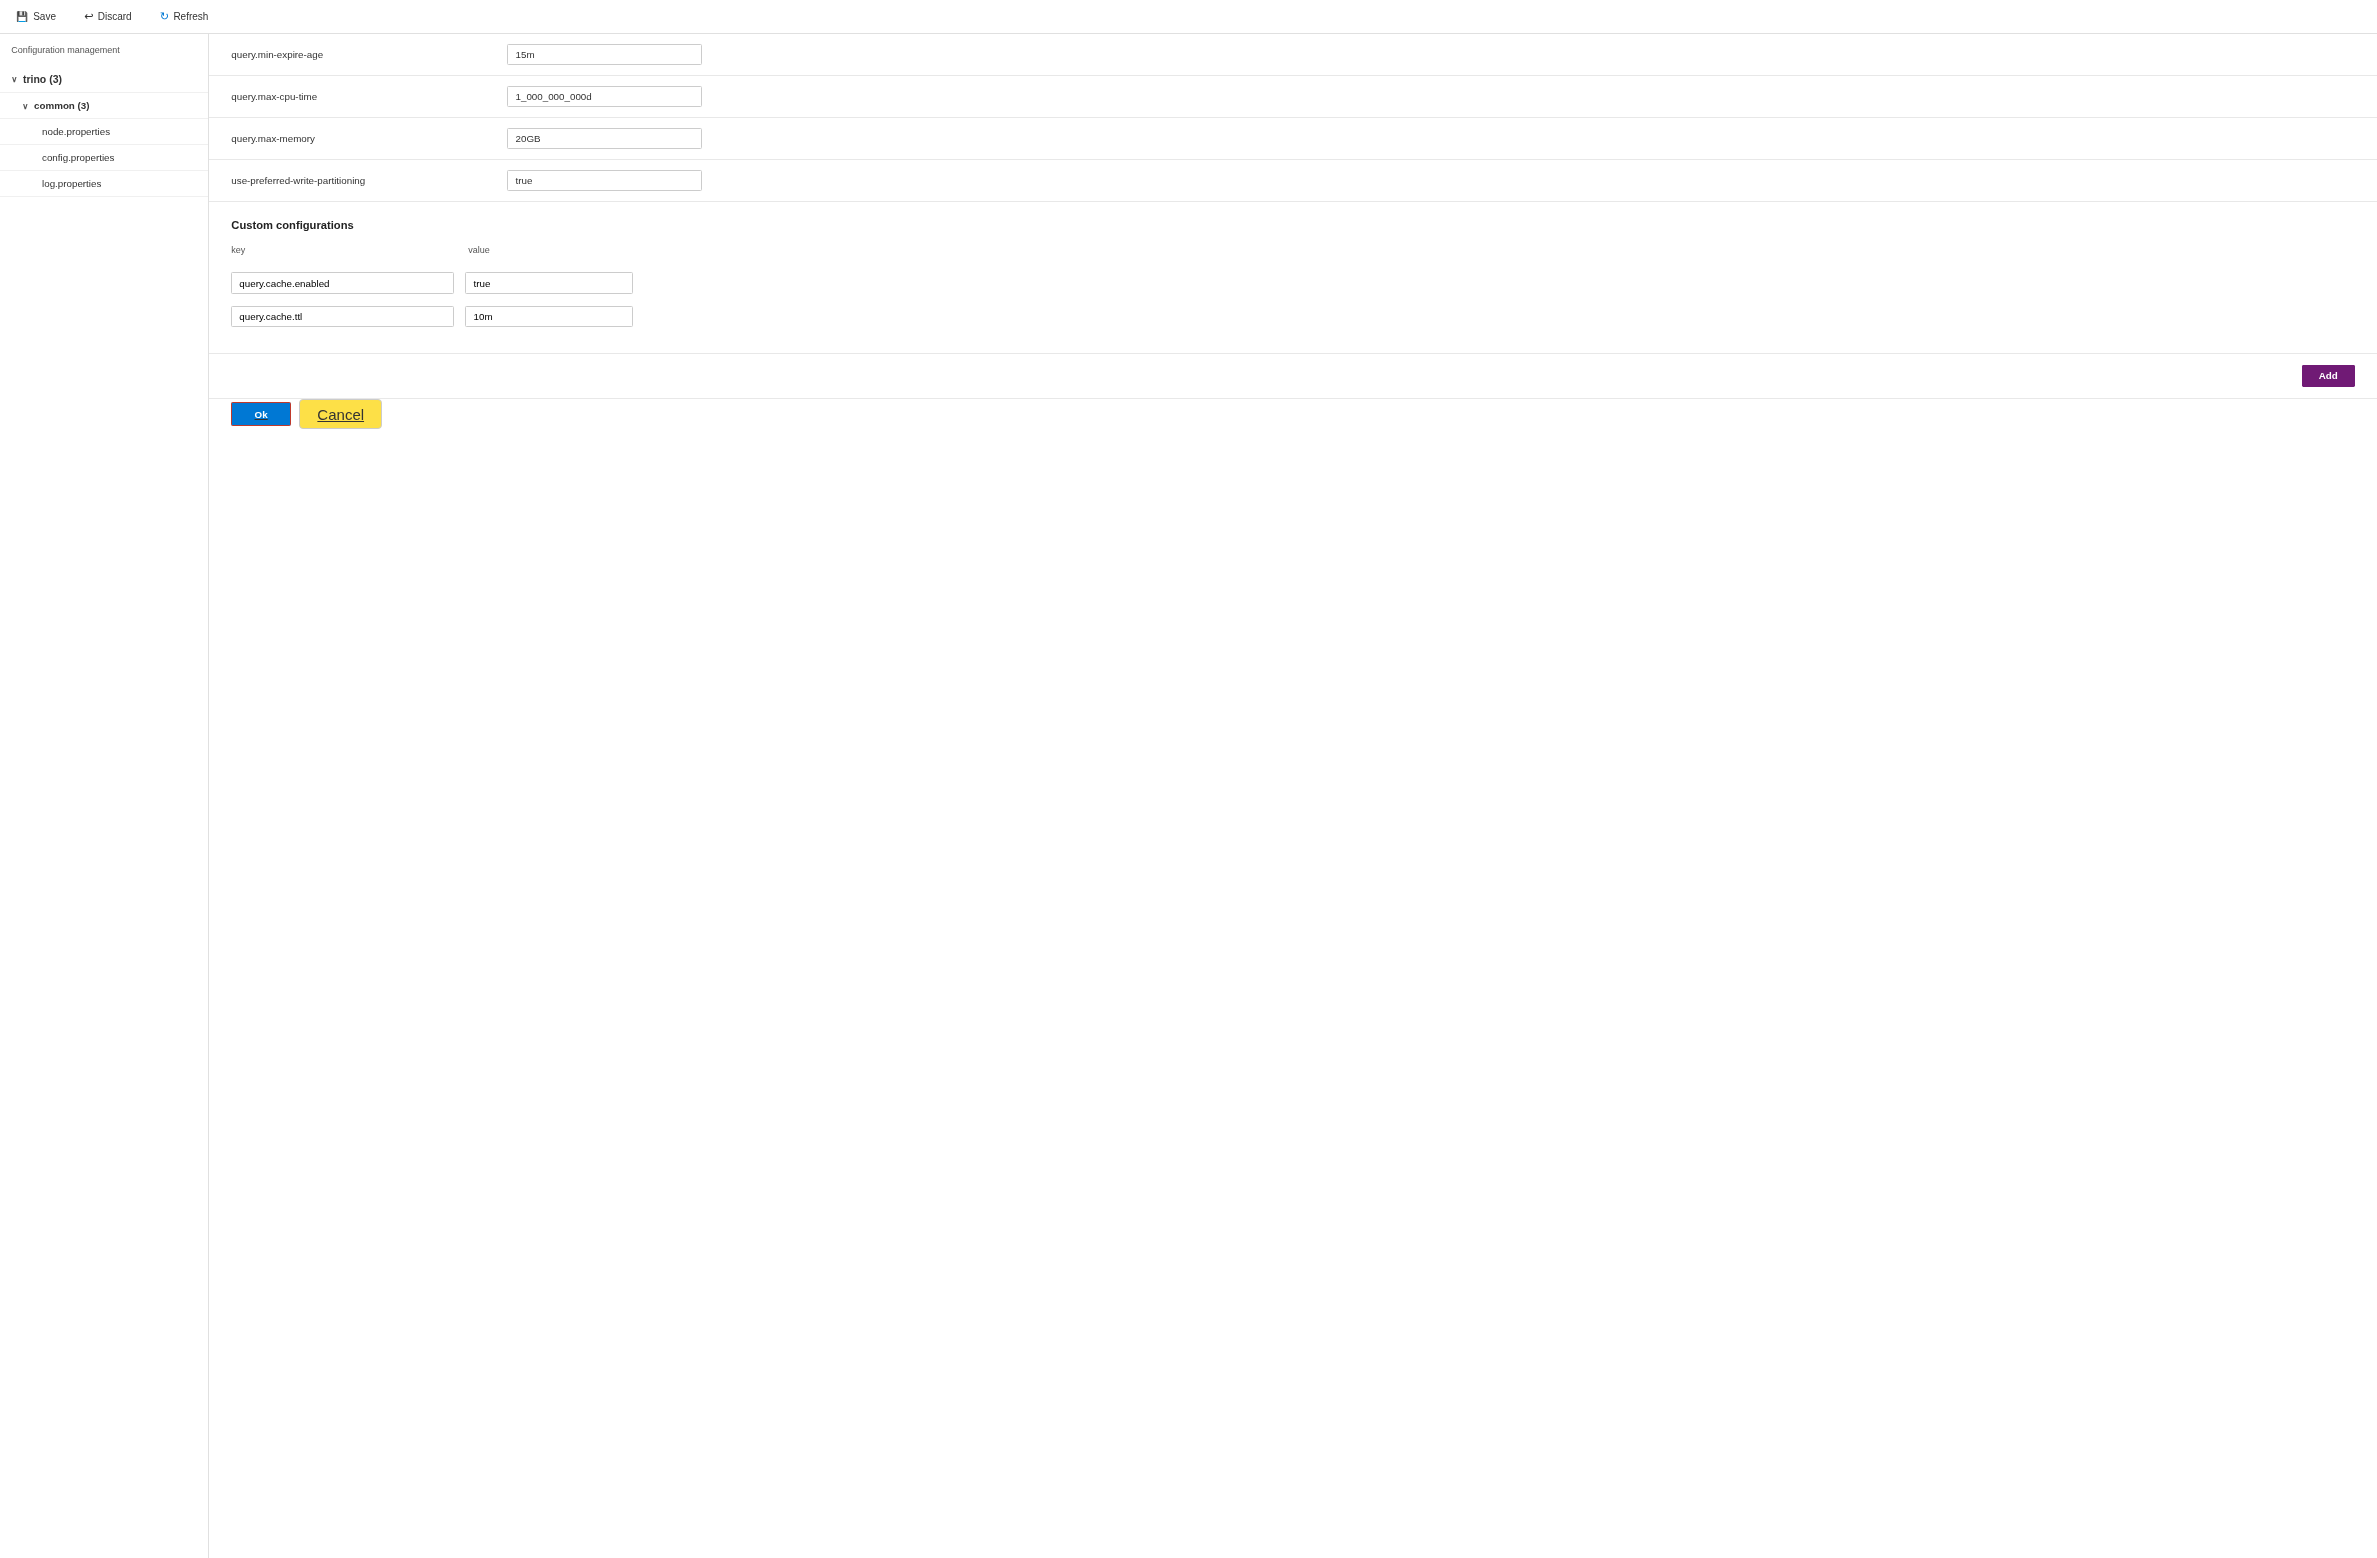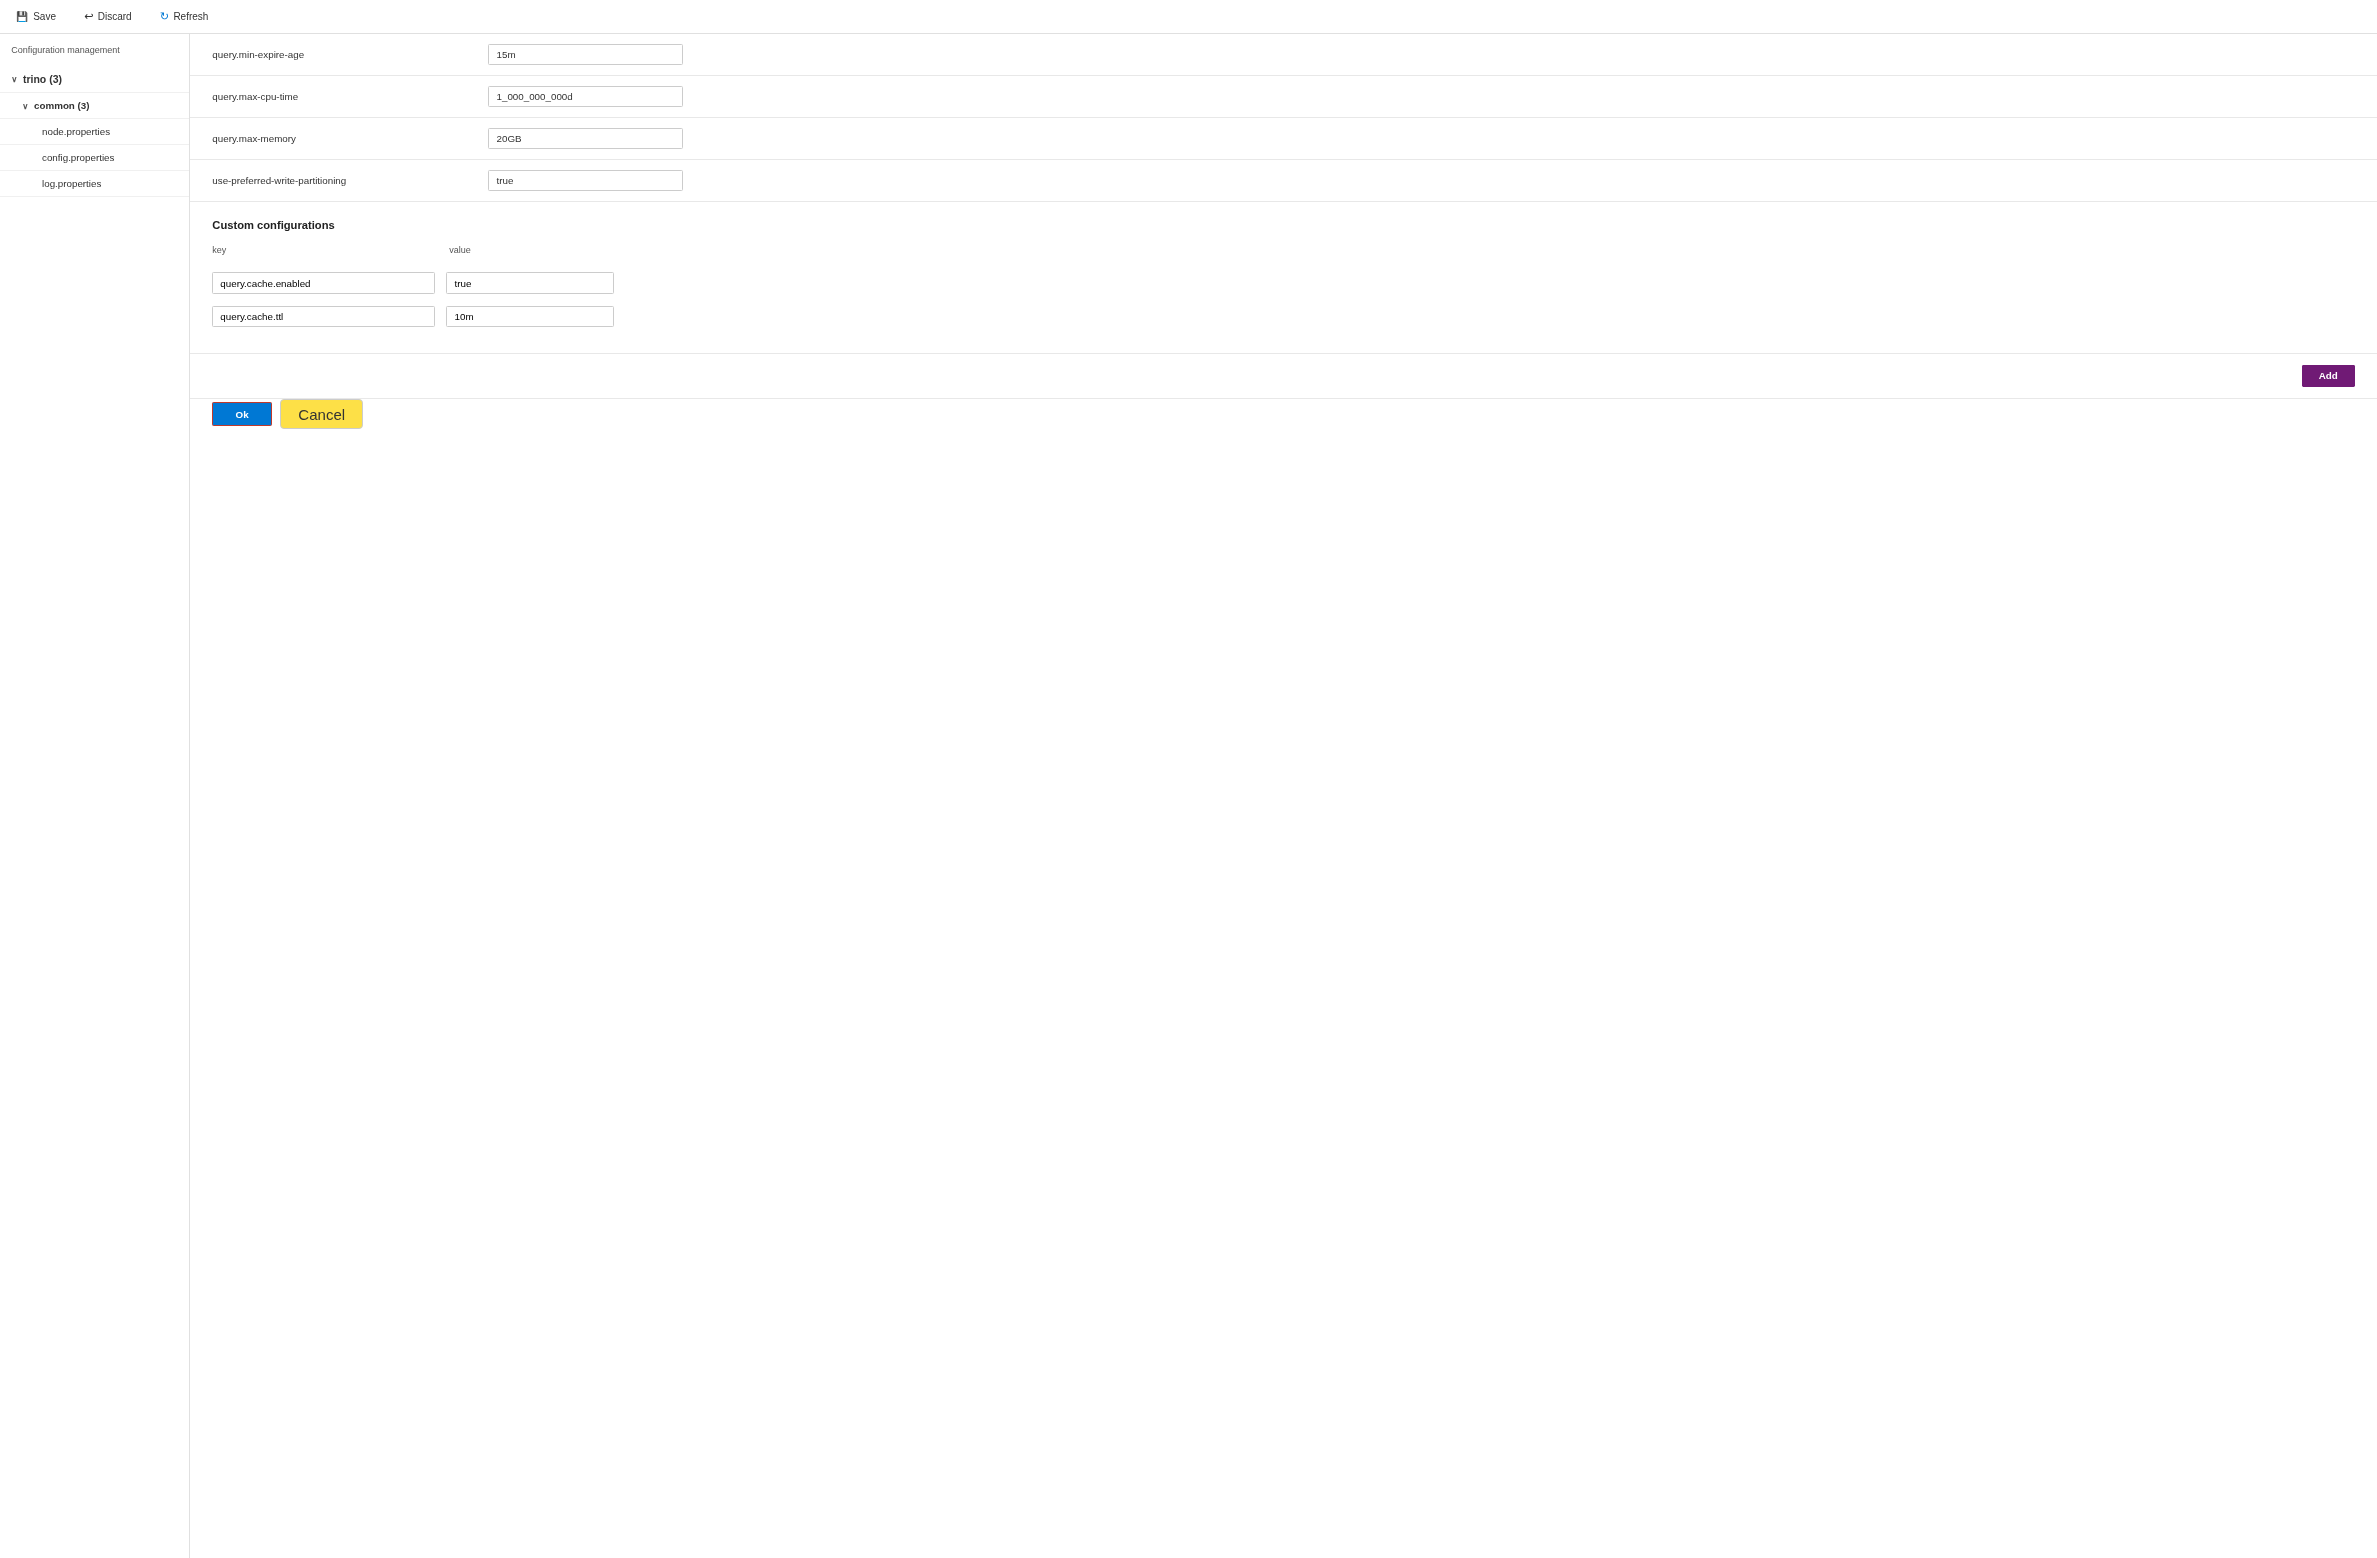--- a/index.html
+++ b/index.html
@@ -37,21 +37,21 @@
 
     
     .main-layout {
       display: flex;
       flex: 1;
       overflow: hidden;
     }
 
     
     .sidebar {
-      width: 190px;
+      width: 209px;
       border-right: 0.7px solid #e0e0e0;
       overflow-y: auto;
       padding: 11.2px 0;
     }
     .sidebar-title {
       font-size: 9px;
       color: #555;
       padding: 0 11.2px 11.2px 11.2px;
       font-weight: 400;
     }
@@ -187,20 +187,21 @@
       color: #333;
       line-height: 1.5;
     }
 
     
     .action-buttons {
       display: flex;
       gap: 8.4px;
       padding: 0 22.3px 17px 22.3px;
       align-items: center;
+      text-decoration: underline;
     }
     .ok-btn {
       background: #0078d4;
       color: white;
       border: 1.4px solid #c0392b;
       border-radius: 1.4px;
       padding: 5.6px 22.3px;
       font-size: 9.8px;
       font-weight: 600;
       cursor: pointer;

